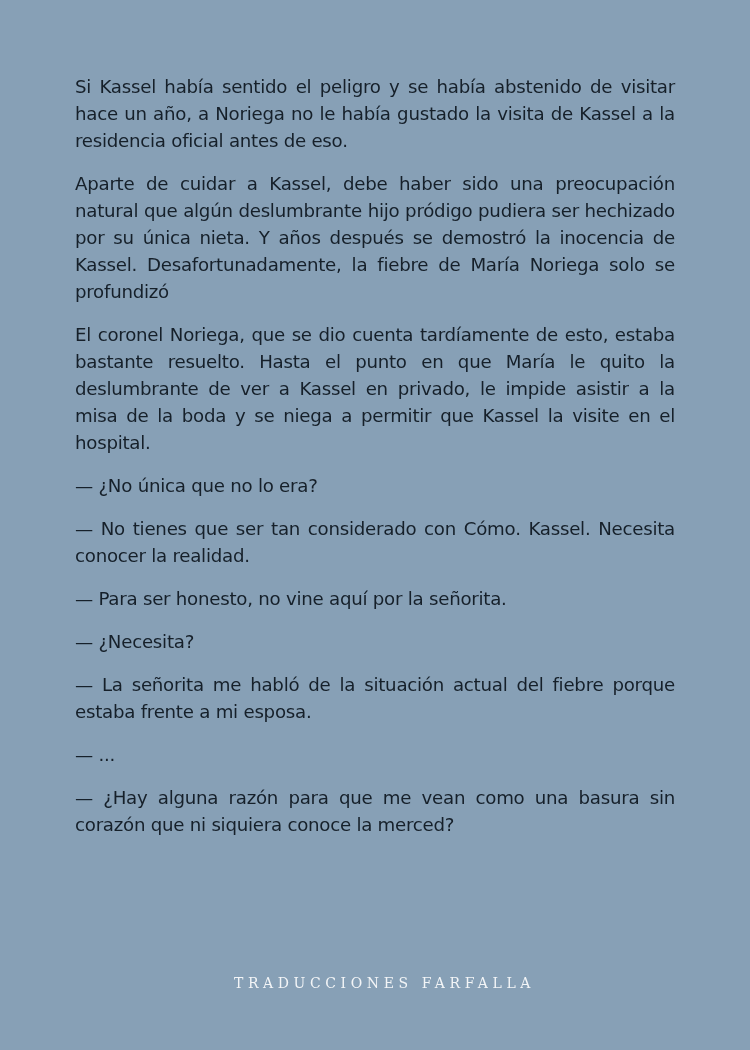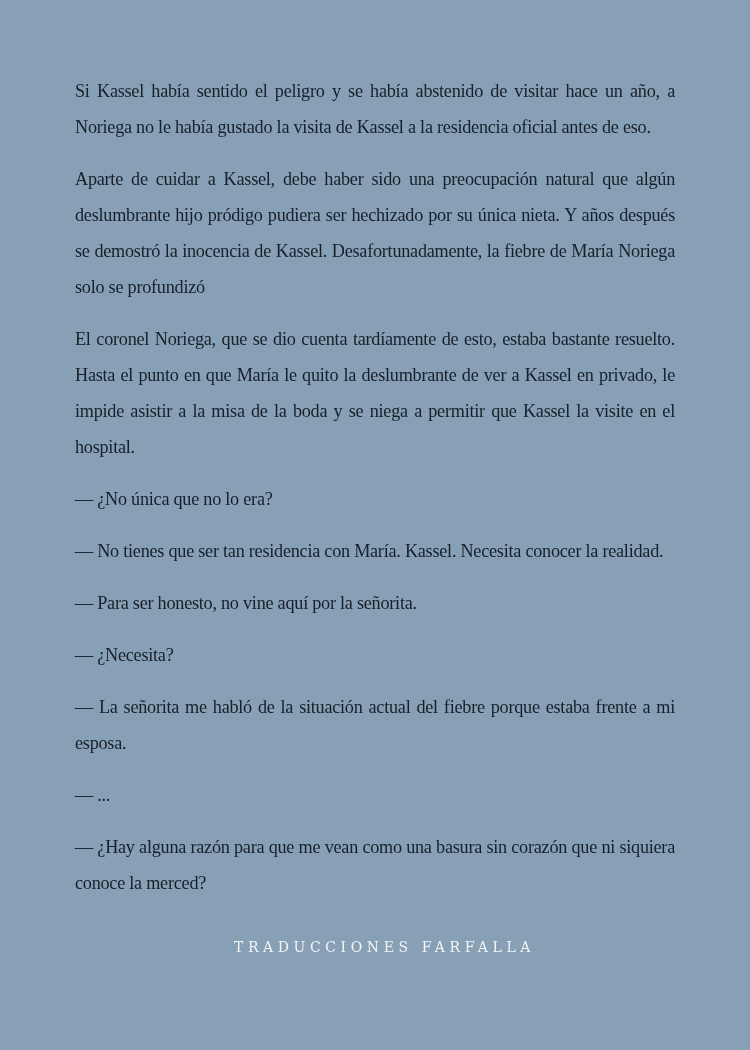--- a/index.html
+++ b/index.html
@@ -7,41 +7,41 @@
     width: 750px; height: 1050px; overflow: hidden;
     background: #87a0b6;
     font-family: "DejaVu Sans", sans-serif;
     color: #16202a;
     position: relative;
   }
   .page {
     position: absolute; left: 75px; top: 73px; width: 600px;
   }
   .para {
-    font-size: 18.2px; line-height: 36px; margin: 0 0 16px 0;
-    text-align: justify; letter-spacing: -0.25px; font-family: Liberation Serif, serif;
+    font-size: 18.2px; line-height: 27px; margin: 0 0 16px 0;
+    text-align: justify; letter-spacing: -0.25px;
   }
   .footer {
-    position: absolute; left: 0; right: 0; top: 939px;
+    position: absolute; left: 0; right: 0; top: 975px;
     text-align: center;
     font-family: "DejaVu Serif", serif;
     font-size: 14px; letter-spacing: 4.6px;
     color: #f3f5f7;
     padding-left: 19px;
   }
 </style>
 </head>
 <body>
 
 <div class="page">
   <p class="para">Si Kassel había sentido el peligro y se había abstenido de visitar hace un año, a Noriega no le había gustado la visita de Kassel a la residencia oficial antes de eso.</p>
   <p class="para">Aparte de cuidar a Kassel, debe haber sido una preocupación natural que algún deslumbrante hijo pródigo pudiera ser hechizado por su única nieta. Y años después se demostró la inocencia de Kassel. Desafortunadamente, la fiebre de María Noriega solo se profundizó</p>
   <p class="para">El coronel Noriega, que se dio cuenta tardíamente de esto, estaba bastante resuelto. Hasta el punto en que María le quito la deslumbrante de ver a Kassel en privado, le impide asistir a la misa de la boda y se niega a permitir que Kassel la visite en el hospital.</p>
   <p class="para">— ¿No única que no lo era?</p>
-  <p class="para">— No tienes que ser tan residencia con María. Kassel. Necesita conocer la realidad.</p>
+  <p class="para">— No tienes que ser tan considerado con Cómo. Kassel. Necesita conocer la realidad.</p>
   <p class="para">— Para ser honesto, no vine aquí por la señorita.</p>
   <p class="para">— ¿Necesita?</p>
   <p class="para">— La señorita me habló de la situación actual del fiebre porque estaba frente a mi esposa.</p>
   <p class="para">— ...</p>
   <p class="para">— ¿Hay alguna razón para que me vean como una basura sin corazón que ni siquiera conoce la merced?</p>
 </div>
 
 <div class="footer">TRADUCCIONES FARFALLA</div>
 
 </body></html>

